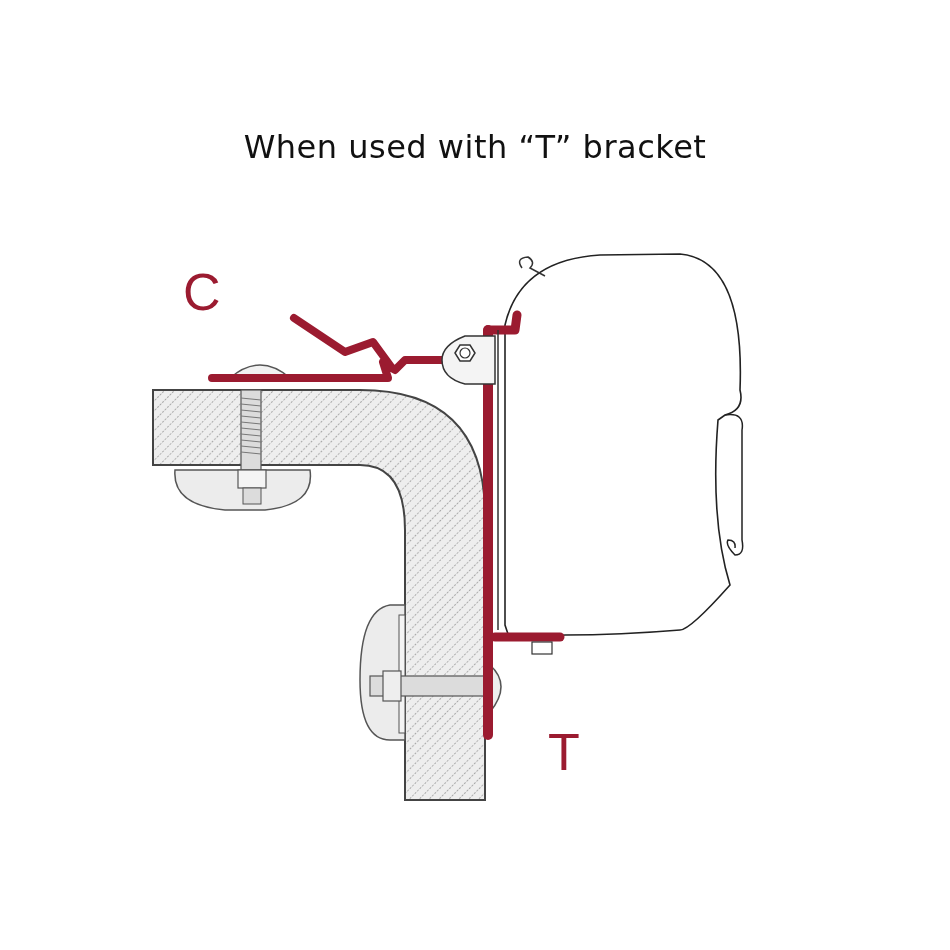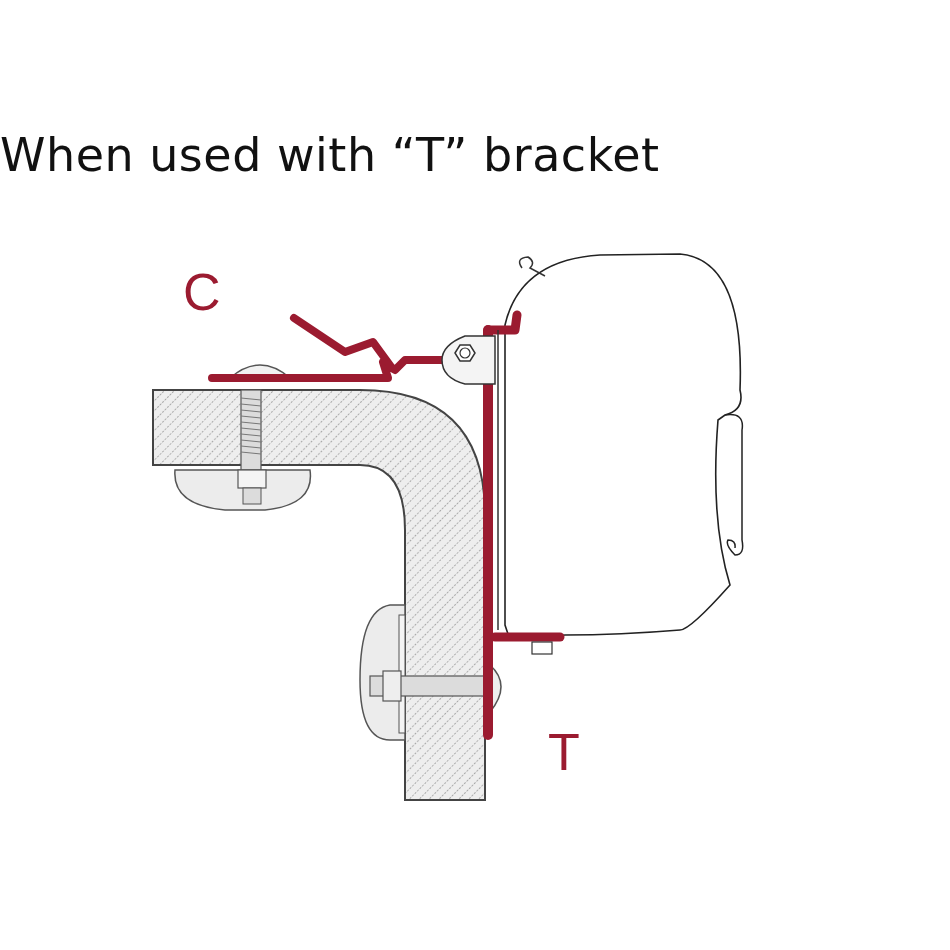--- a/index.html
+++ b/index.html
@@ -1,17 +1,17 @@
 <!DOCTYPE html>
 <html><head>
 <meta charset="utf-8">
 <style>
   html, body { margin:0; padding:0; background:#ffffff; }
   body { width:950px; height:950px; position:relative; overflow:hidden; font-family:"Liberation Sans", sans-serif; }
-  .title { position:absolute; left:0; top:128px; width:950px; font-family:"DejaVu Sans", sans-serif; font-size:46px; color:#111111; letter-spacing:0.5px; }
+  .title { position:absolute; left:0; top:128px; width:950px; text-align:center; font-family:"DejaVu Sans", sans-serif; font-size:32px; color:#111111; letter-spacing:0.5px; }
   svg.diagram { position:absolute; left:0; top:0; }
   .lbl { font-family:"Liberation Sans", sans-serif; font-size:52px; }
 </style>
 </head>
 <body>
 
 <div class="title">When used with “T” bracket</div>
 
 <svg class="diagram" width="950" height="950" viewBox="0 0 950 950">
   <defs>

